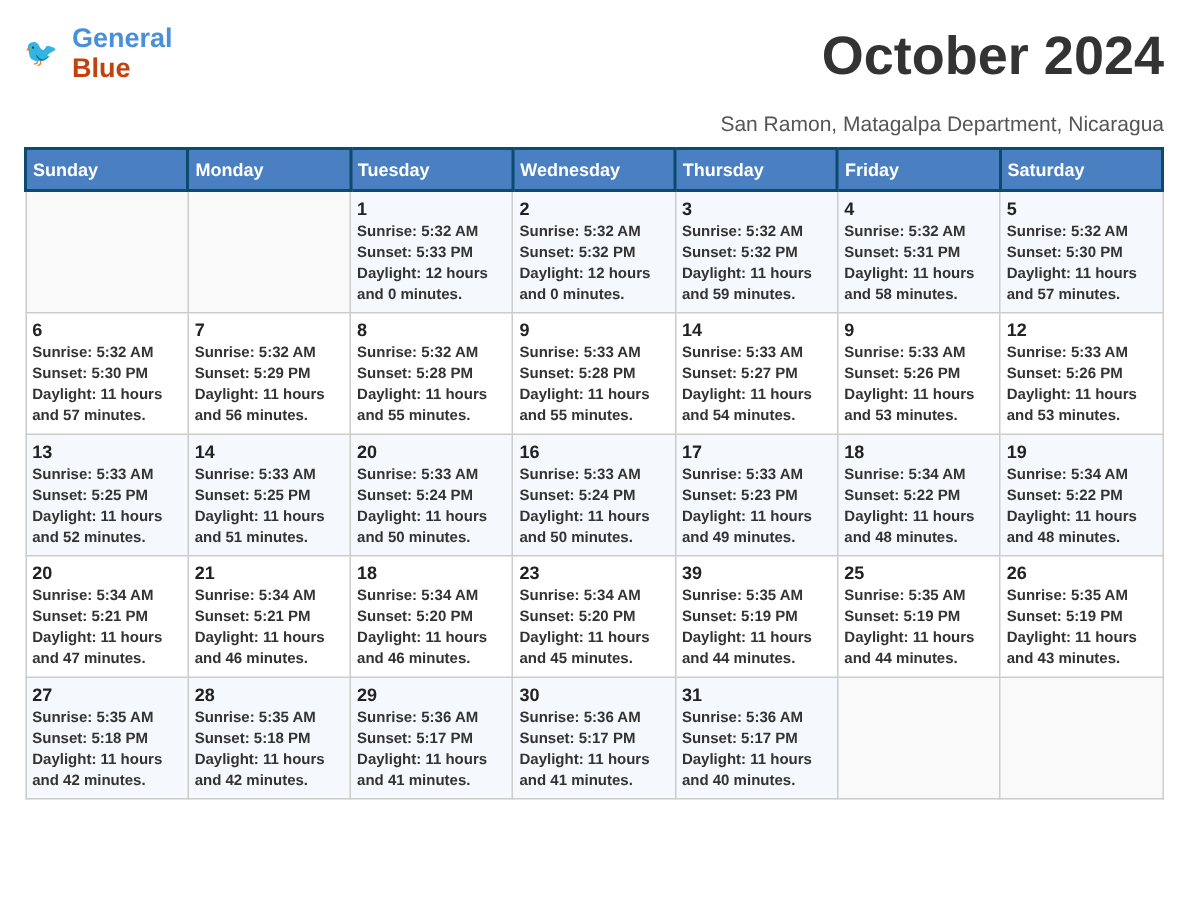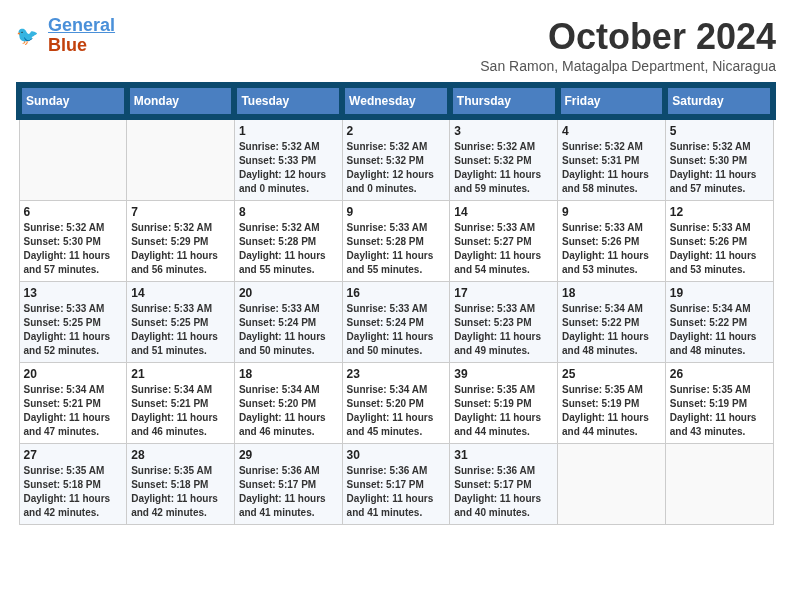--- a/index.html
+++ b/index.html
@@ -22,51 +22,50 @@
       gap: 4px;
     }
     .logo-text {
       font-size: 18px;
       font-weight: bold;
       color: #333;
       line-height: 1.1;
     }
     .logo-text span {
       color: #4a90d9;
-      text-decoration: underline;
     }
     .logo-bird {
       width: 28px;
       height: 28px;
     }
     .title-section {
       text-align: right;
     }
     .month-title {
       font-size: 36px;
       font-weight: bold;
       color: #333;
     }
     .location-title {
       font-size: 14px;
       color: #555;
-      margin-top: 0;
+      margin-top: 16px;
     }
     .calendar-table {
       width: 100%;
       border-collapse: collapse;
       font-size: 11px;
     }
     .calendar-table thead tr th {
       background-color: #4a7fc1;
       color: #fff;
       padding: 6px 4px;
       text-align: left;
       font-size: 12px;
-      border: 6px solid #0c4a6e;
+      border: 2px solid #0c4a6e;
     }
     .calendar-table tbody tr td {
       border: 1px solid #ccc;
       vertical-align: top;
       padding: 4px;
       min-height: 70px;
       width: calc(100%/7);
       background: #fff;
     }
     .calendar-table tbody tr:nth-child(odd) td {

